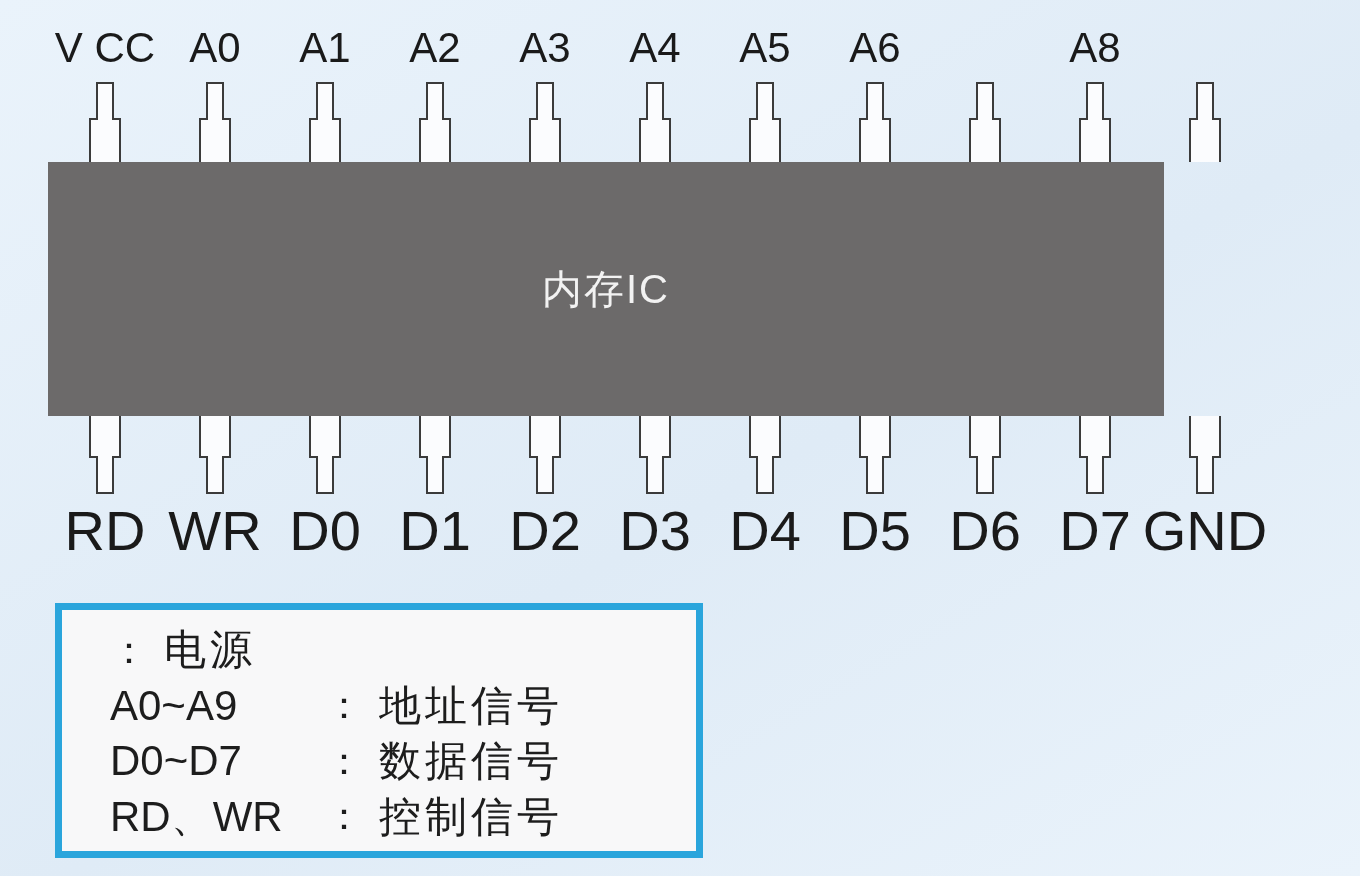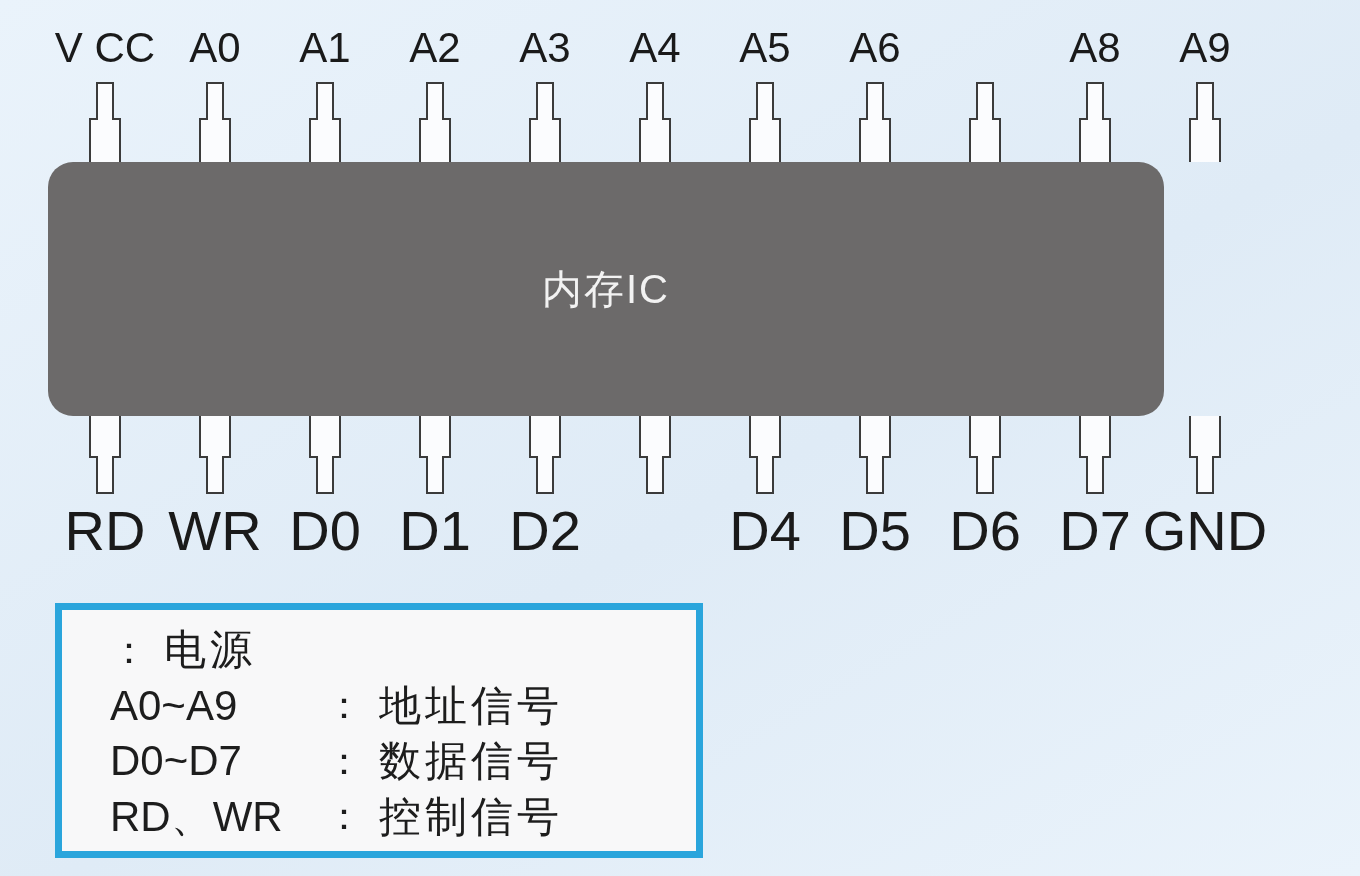--- a/index.html
+++ b/index.html
@@ -32,21 +32,20 @@
     position: absolute;
     left: 48px;
     top: 162px;
     width: 1116px;
     height: 254px;
     background: var(--chip-body);
     display: flex;
     align-items: center;
     justify-content: center;
     z-index: 3;
-    border-radius: 25px;
   }
   .chip-label {
     color: var(--chip-text);
     font-size: 40px;
     letter-spacing: 2px;
   }
 
   
   .pin {
     position: absolute;
@@ -205,21 +204,20 @@
     </div>
     <div class="pin pin-top" style="left: 1079px;">
       <div class="stem"></div>
       <div class="base"></div>
     </div>
     <div class="pin-label top" style="left: 1030px;">A8</div>
     <div class="pin pin-top" style="left: 1189px;">
       <div class="stem"></div>
       <div class="base"></div>
     </div>
-    <div class="pin-label top" style="left: 1140px;">A9</div>
     <div class="pin pin-bottom" style="left: 89px;">
       <div class="base"></div>
       <div class="stem"></div>
     </div>
     <div class="pin-label bottom" style="left: 40px;">RD</div>
     <div class="pin pin-bottom" style="left: 199px;">
       <div class="base"></div>
       <div class="stem"></div>
     </div>
     <div class="pin-label bottom" style="left: 150px;">WR</div>
@@ -235,20 +233,21 @@
     <div class="pin-label bottom" style="left: 370px;">D1</div>
     <div class="pin pin-bottom" style="left: 529px;">
       <div class="base"></div>
       <div class="stem"></div>
     </div>
     <div class="pin-label bottom" style="left: 480px;">D2</div>
     <div class="pin pin-bottom" style="left: 639px;">
       <div class="base"></div>
       <div class="stem"></div>
     </div>
+    <div class="pin-label bottom" style="left: 590px;">D3</div>
     <div class="pin pin-bottom" style="left: 749px;">
       <div class="base"></div>
       <div class="stem"></div>
     </div>
     <div class="pin-label bottom" style="left: 700px;">D4</div>
     <div class="pin pin-bottom" style="left: 859px;">
       <div class="base"></div>
       <div class="stem"></div>
     </div>
     <div class="pin-label bottom" style="left: 810px;">D5</div>

